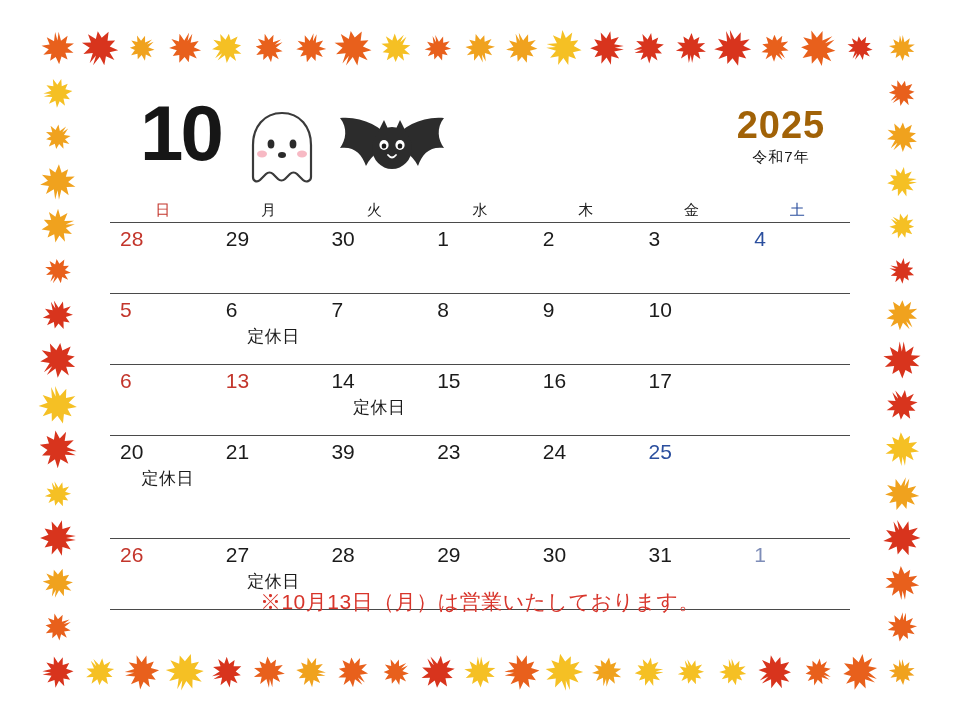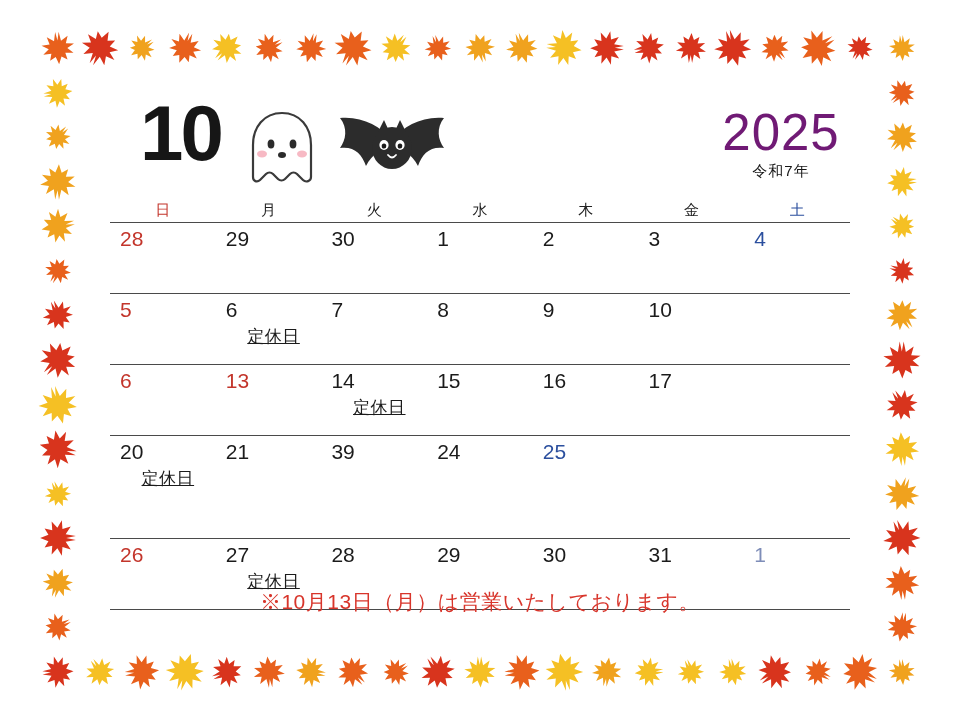--- a/index.html
+++ b/index.html
@@ -79,24 +79,25 @@
     height: 80px;
   }
   .year-block {
     position: absolute;
     right: 4px;
     top: 6px;
     text-align: center;
     width: 130px;
   }
   .year-num {
-    font-size: 51px;
-    color: #701a75;
+    font-size: 38px;
+    color: #a16207;
     line-height: 1.05;
     letter-spacing: 1px;
+    font-weight: bold;
   }
   .year-jp {
     font-size: 15px;
     color: #161616;
     margin-top: 2px;
     letter-spacing: 1px;
   }
 
   
   .weekdays {
@@ -138,21 +139,20 @@
   .daynum.sat { color: #2b4f9e; }
   .daynum.muted-sat { color: #7e8db8; }
   .daynum.red { color: #c3352b; }
   .note {
     display: block;
     font-size: 17px;
     color: #1b1b1b;
     text-align: center;
     margin-top: 4px;
     letter-spacing: 0.5px;
-    text-decoration: underline;
   }
 
   .footnote {
     position: absolute;
     left: 0;
     right: 0;
     top: 488px;
     text-align: center;
     font-size: 21px;
     color: #d8352b;
@@ -625,20 +625,23 @@
             <span class="daynum">20</span>
             <span class="note">定休日</span>
           </div>
           <div class="day">
             <span class="daynum">21</span>
           </div>
           <div class="day">
             <span class="daynum">39</span>
           </div>
           <div class="day">
+            <span class="daynum">23</span>
+          </div>
+          <div class="day">
             <span class="daynum">24</span>
           </div>
           <div class="day">
             <span class="daynum sat">25</span>
           </div>
         </div>
         <div class="week">
           <div class="day">
             <span class="daynum sun">26</span>
           </div>

